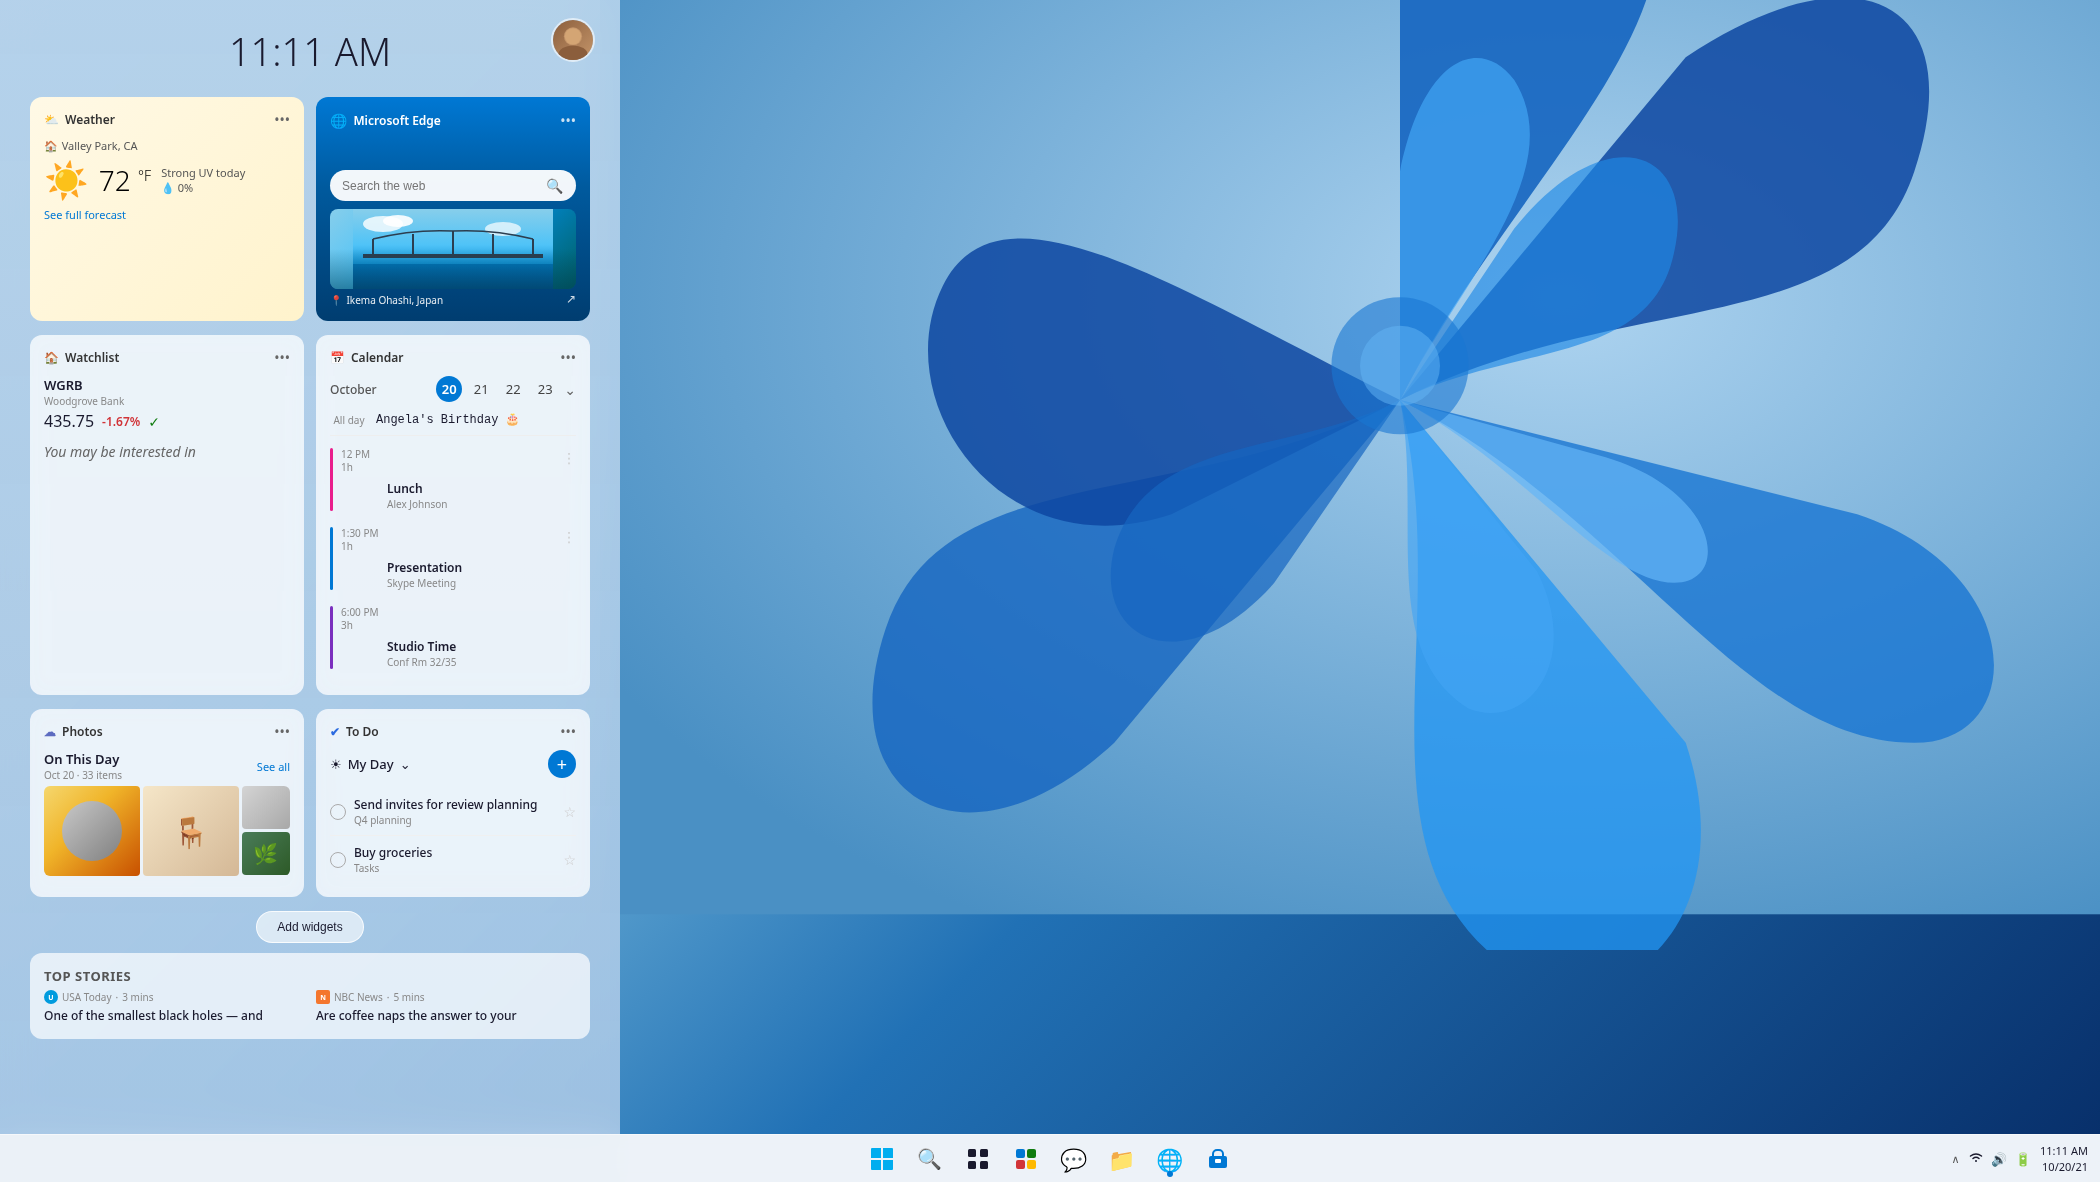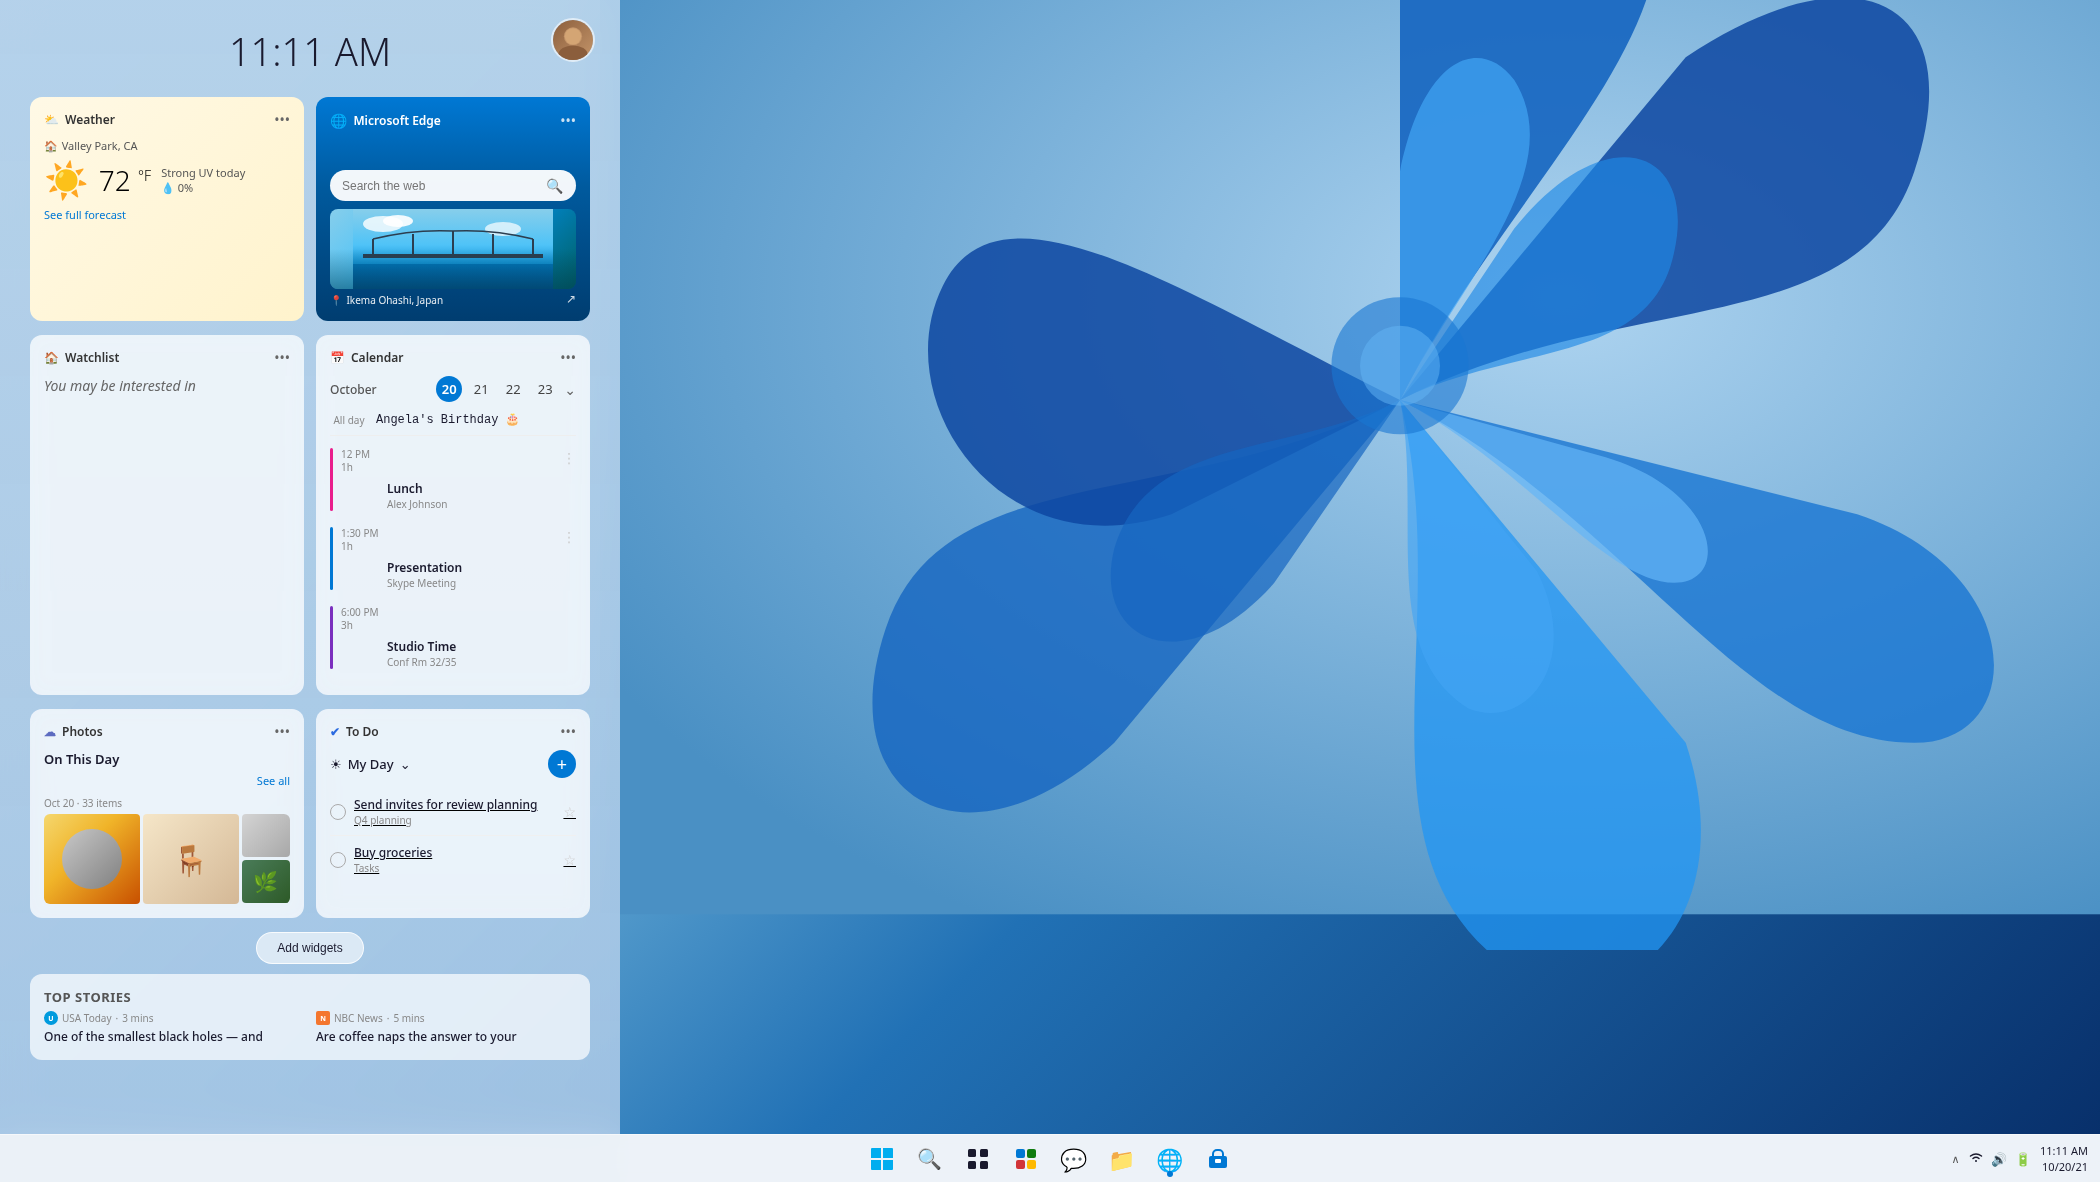--- a/index.html
+++ b/index.html
@@ -414,21 +414,20 @@
 
     .photos-title-main {
       font-size: 13px;
       font-weight: 600;
       color: #1a1a2e;
     }
 
     .photos-subtitle {
       font-size: 10px;
       color: #888;
-      margin-top: 28px;
     }
 
     .photos-see-all {
       font-size: 11px;
       color: #0078d4;
       cursor: pointer;
     }
 
     .photos-grid {
       display: grid;
@@ -514,21 +513,20 @@
       font-size: 18px;
       cursor: pointer;
     }
 
     .todo-item {
       display: flex;
       align-items: center;
       gap: 8px;
       padding: 8px 0;
       border-bottom: 1px solid #f0f0f0;
-      text-decoration: underline;
     }
 
     .todo-item:last-child {
       border-bottom: none;
     }
 
     .todo-checkbox {
       width: 16px;
       height: 16px;
       border-radius: 50%;
@@ -877,20 +875,29 @@
 
     <div class="widget watchlist-widget">
       <div class="widget-header">
         <div class="widget-title">
           <span style="color:#107c10">🏠</span>
           <span>Watchlist</span>
         </div>
         <span class="widget-menu-btn">•••</span>
       </div>
 
+      <div class="stock-item">
+        <div class="stock-name">WGRB</div>
+        <div class="stock-org">Woodgrove Bank</div>
+        <div class="stock-row">
+          <span class="stock-price">435.75</span>
+          <span class="stock-change negative">-1.67%</span>
+          <span class="stock-check">✓</span>
+        </div>
+      </div>
 
       <div class="watchlist-interest">You may be interested in</div>
 
     </div>
 
     <div class="widget calendar-widget">
       <div class="widget-header">
         <div class="widget-title">
           <span style="color:#0078d4">📅</span>
           <span>Calendar</span>

